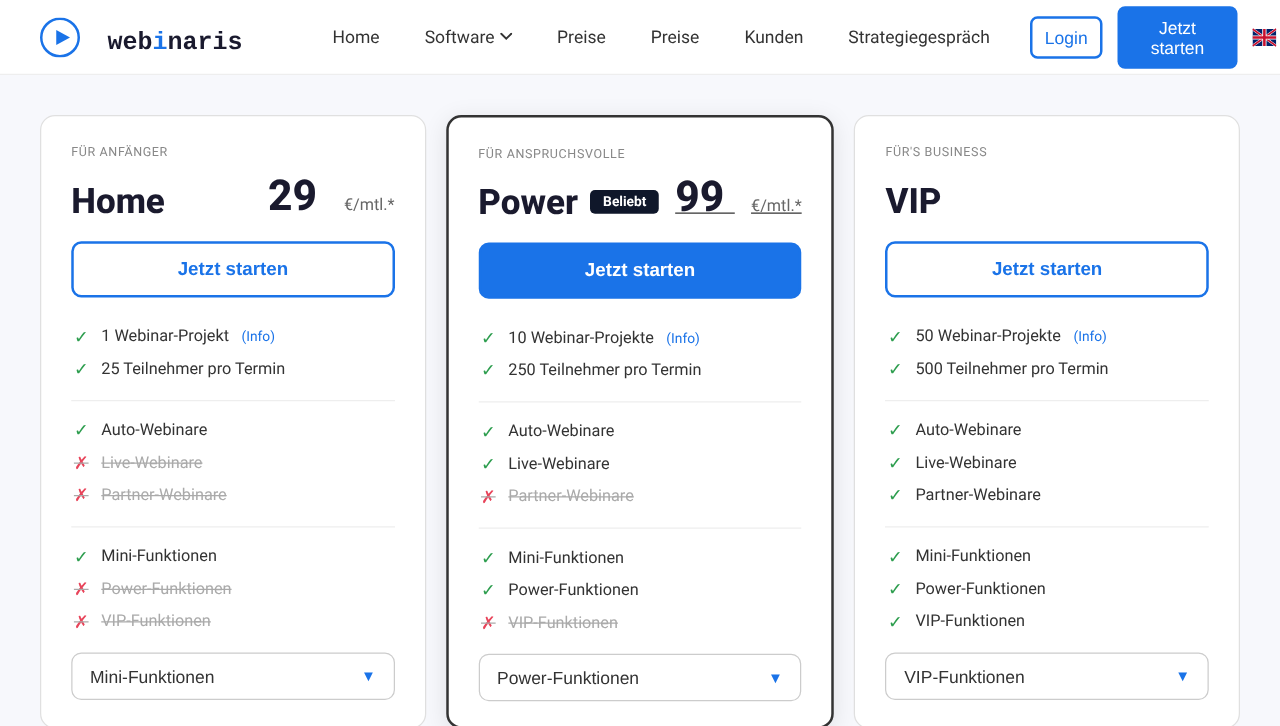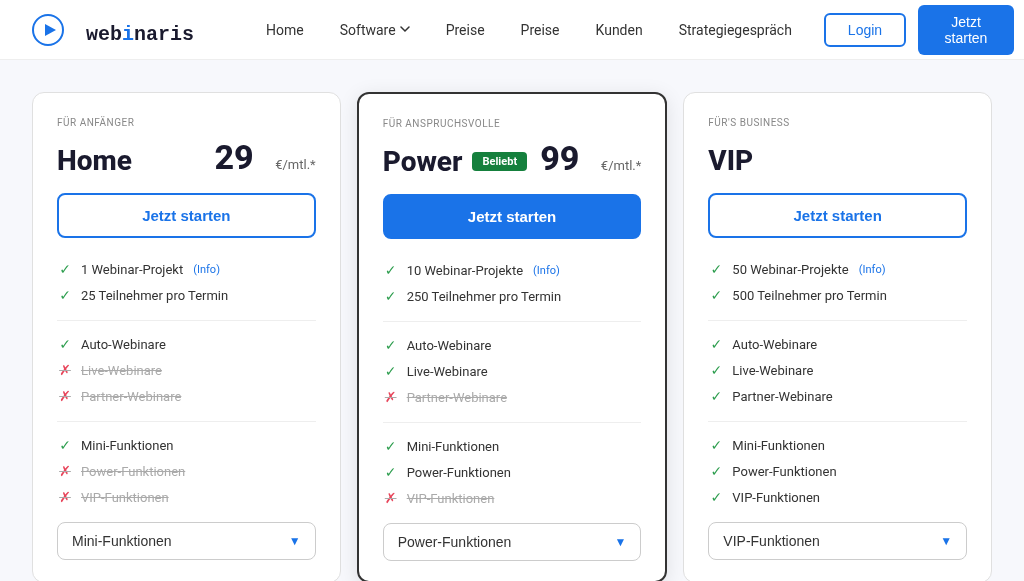--- a/index.html
+++ b/index.html
@@ -45,21 +45,21 @@
     }
     .header-actions {
       display: flex;
       align-items: center;
       gap: 12px;
     }
     .btn-login {
       border: 2px solid #1a73e8;
       background: #fff;
       color: #1a73e8;
-      padding: 7px 22px;
+      padding: 7px 10px;
       border-radius: 6px;
       font-size: 14px;
       cursor: pointer;
       font-weight: 500;
     }
     .btn-start-header {
       background: #1a73e8;
       color: #fff;
       border: none;
       padding: 9px 22px;
@@ -128,21 +128,21 @@
     }
     .price-unit {
       font-size: 13px;
       color: #666;
       align-self: flex-end;
       margin-left: 13px;
       padding-bottom: 4px;
     }
 
     .popular-badge {
-      background: #15803d;
+      background: #0f172a;
       color: #fff;
       font-size: 11px;
       font-weight: 700;
       padding: 3px 10px;
       border-radius: 4px;
       margin-left: 10px;
       align-self: center;
     }
 
     .btn-card-start {
@@ -344,21 +344,21 @@
           <span class="dropdown-arrow">▼</span>
         </button></div>
       <div class="pricing-card featured"><div class="card-header-row">
           <div>
             <div class="card-badge-label">FÜR ANSPRUCHSVOLLE</div>
             <div style="display: flex; align-items: center;">
               <div class="card-name">Power</div>
               <span class="popular-badge">Beliebt</span>
             </div>
           </div>
-          <div style="text-align: right;"><span class="price-value">99 </span><span class="price-unit">€/mtl.*</span></div>
+          <div style="text-align: right; text-decoration: underline;"><span class="price-value">99 </span><span class="price-unit">€/mtl.*</span></div>
         </div><button class="btn-card-start filled">Jetzt starten</button><ul class="feature-list">
           <li class="feature-item">
             <span class="feature-icon">
               <span class="check-icon">✓</span>
             </span>
             <span>10 Webinar-Projekte</span>
             <span class="feature-info">(Info)</span>
           </li>
           <li class="feature-item">
             <span class="feature-icon">

